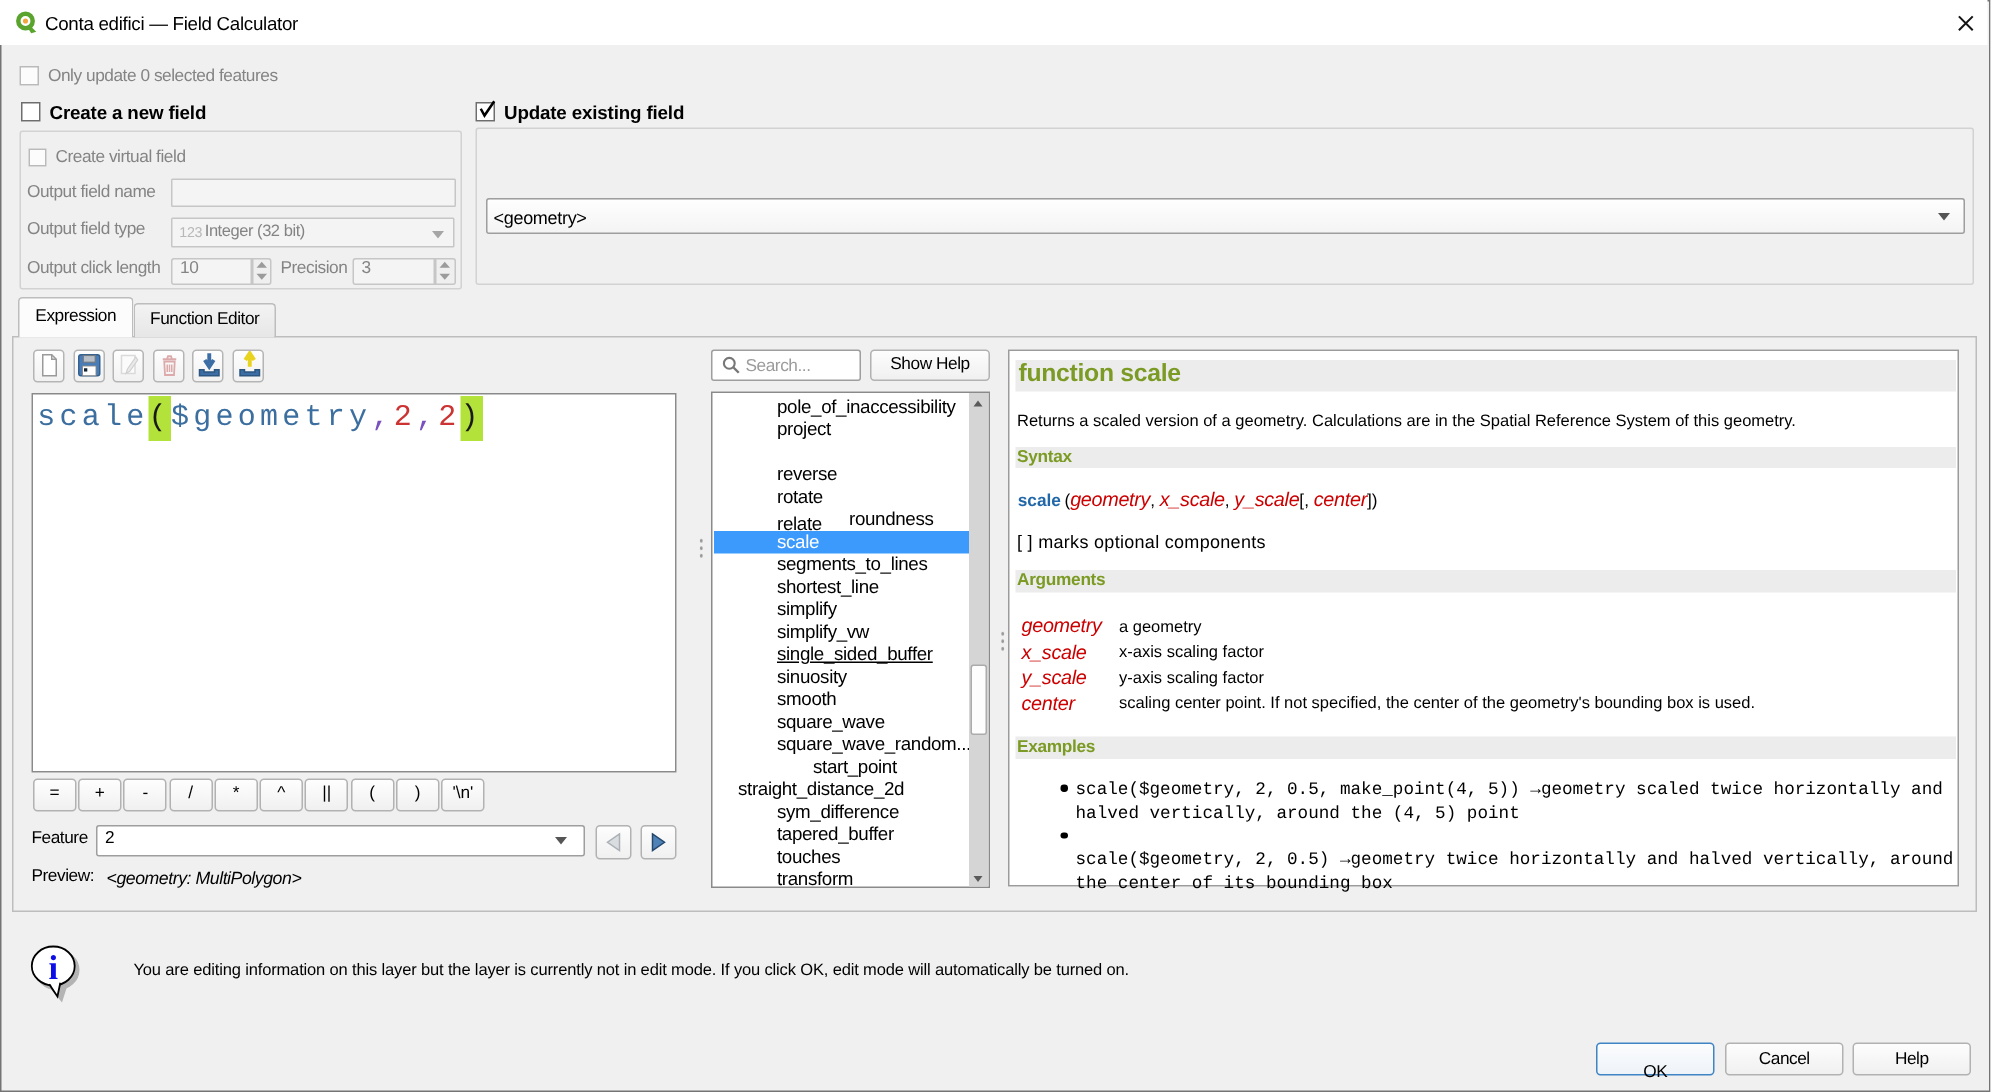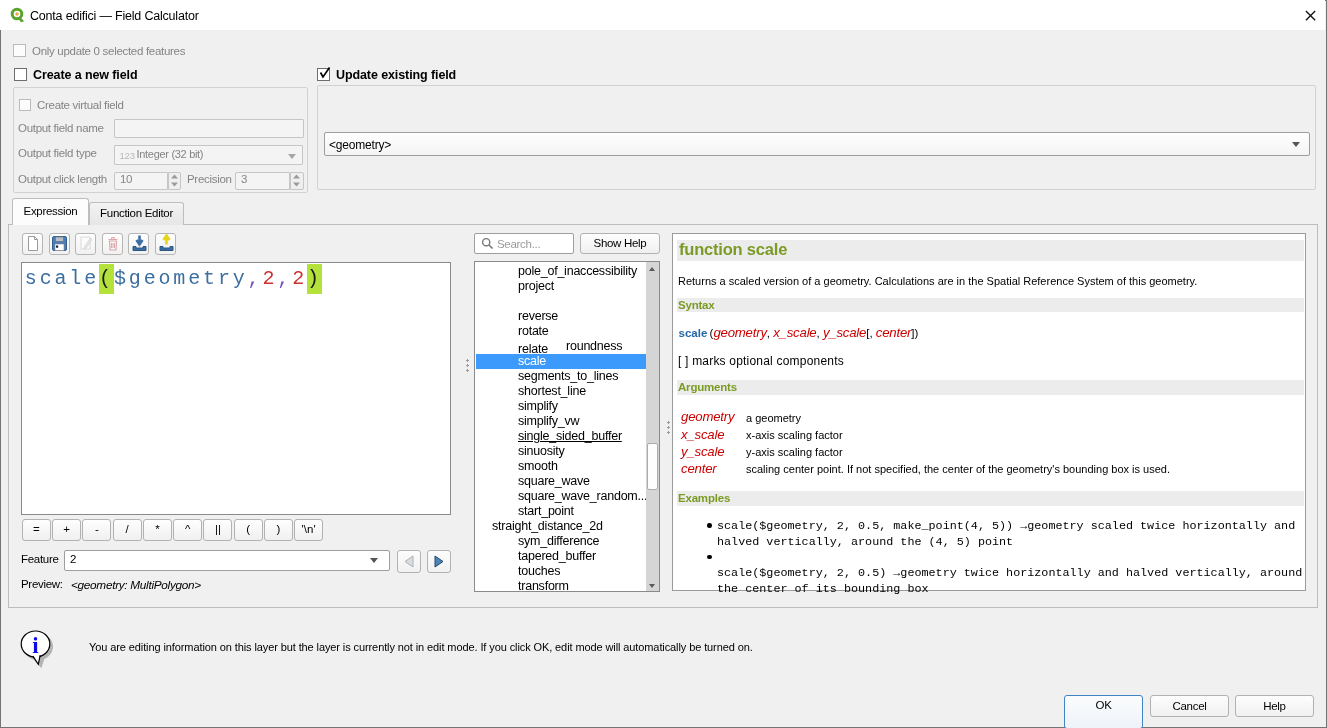--- a/index.html
+++ b/index.html
@@ -180,21 +180,21 @@
 <div class="li sel" style="top:91.7px;">scale</div>
 <div class="li" style="top:106.8px;">segments_to_lines</div>
 <div class="li" style="top:121.8px;">shortest_line</div>
 <div class="li" style="top:136.9px;">simplify</div>
 <div class="li" style="top:151.9px;">simplify_vw</div>
 <div class="li" style="top:166.9px;text-decoration:underline;">single_sided_buffer</div>
 <div class="li" style="top:182.0px;">sinuosity</div>
 <div class="li" style="top:197.0px;">smooth</div>
 <div class="li" style="top:212.1px;">square_wave</div>
 <div class="li" style="top:227.1px;">square_wave_random...</div>
-<div class="li" style="top:242.1px;">start_point</div>
+<div class="li" style="top:242.1px;margin-left:24px;">start_point</div>
 <div class="li" style="top:257.2px;padding-left:16px;">straight_distance_2d</div>
 <div class="li" style="top:272.2px;">sym_difference</div>
 <div class="li" style="top:287.3px;">tapered_buffer</div>
 <div class="li" style="top:302.3px;">touches</div>
 <div class="li" style="top:317.3px;">transform</div>
 </div>
 <div class="ab" style="left:646.4px;top:262px;width:12.5px;height:329px;background:#d5d5d5;"></div>
 <div class="ab" style="left:649px;top:266.5px;width:0;height:0;border-left:3.8px solid transparent;border-right:3.8px solid transparent;border-bottom:4.5px solid #5a5a5a;"></div>
 <div class="ab" style="left:646.9px;top:443px;width:11.4px;height:47px;background:#fdfdfd;border:1px solid #ababab;border-radius:2px;"></div>
 <div class="ab" style="left:649px;top:583.5px;width:0;height:0;border-left:3.8px solid transparent;border-right:3.8px solid transparent;border-top:4.5px solid #5a5a5a;"></div>
@@ -231,18 +231,18 @@
   <g transform="translate(2.6,2.6)" fill="#b4b4b4" stroke="#b4b4b4" stroke-width="1.2">
     <ellipse cx="17.5" cy="17" rx="14.3" ry="13"></ellipse>
     <path d="M13 28.5 L20.5 37.5 L23.5 28 Z"></path>
   </g>
   <ellipse cx="17.5" cy="17" rx="14.3" ry="13" fill="#fff" stroke="#000" stroke-width="1.2"></ellipse>
   <path d="M14.8 27.6 L20.3 37.3 L22.2 27.0" fill="#fff" stroke="none"></path>
   <path d="M14.8 29.2 L20.3 37.3 L22.2 28.2" fill="none" stroke="#000" stroke-width="1.2"></path>
   <text x="17.5" y="25.5" font-family="Liberation Serif, serif" font-size="23" font-weight="bold" fill="#0d0de8" text-anchor="middle">i</text>
 </svg>
 <div class="ab" style="left:89px;top:640.5px;font-size:11px;letter-spacing:-0.1px;white-space:pre;">You are editing information on this layer but the layer is currently not in edit mode. If you click OK, edit mode will automatically be turned on.</div>
-<div class="btn" style="left:1064px;top:695px;width:79px;height:34px;padding-top:3px;border:1px solid #3f84c4;background:linear-gradient(#fbfcfd,#eef3f9);">OK</div>
+<div class="btn" style="left:1064px;top:695px;width:79px;height:22px;padding-top:13px;border:1px solid #3f84c4;background:linear-gradient(#fbfcfd,#eef3f9);">OK</div>
 <div class="btn" style="left:1150px;top:695px;width:79px;height:22px;padding-top:3.5px;">Cancel</div>
 <div class="btn" style="left:1235px;top:695px;width:79px;height:22px;padding-top:3.5px;">Help</div>
 
 <div class="ab" style="left:466px;top:358px;width:3px;height:16px;background-image:radial-gradient(circle, #9a9a9a 1px, transparent 1.2px);background-size:3px 5px;"></div>
 <div class="ab" style="left:666.5px;top:420px;width:3px;height:16px;background-image:radial-gradient(circle, #9a9a9a 1px, transparent 1.2px);background-size:3px 5px;"></div>
 
 </body></html>

